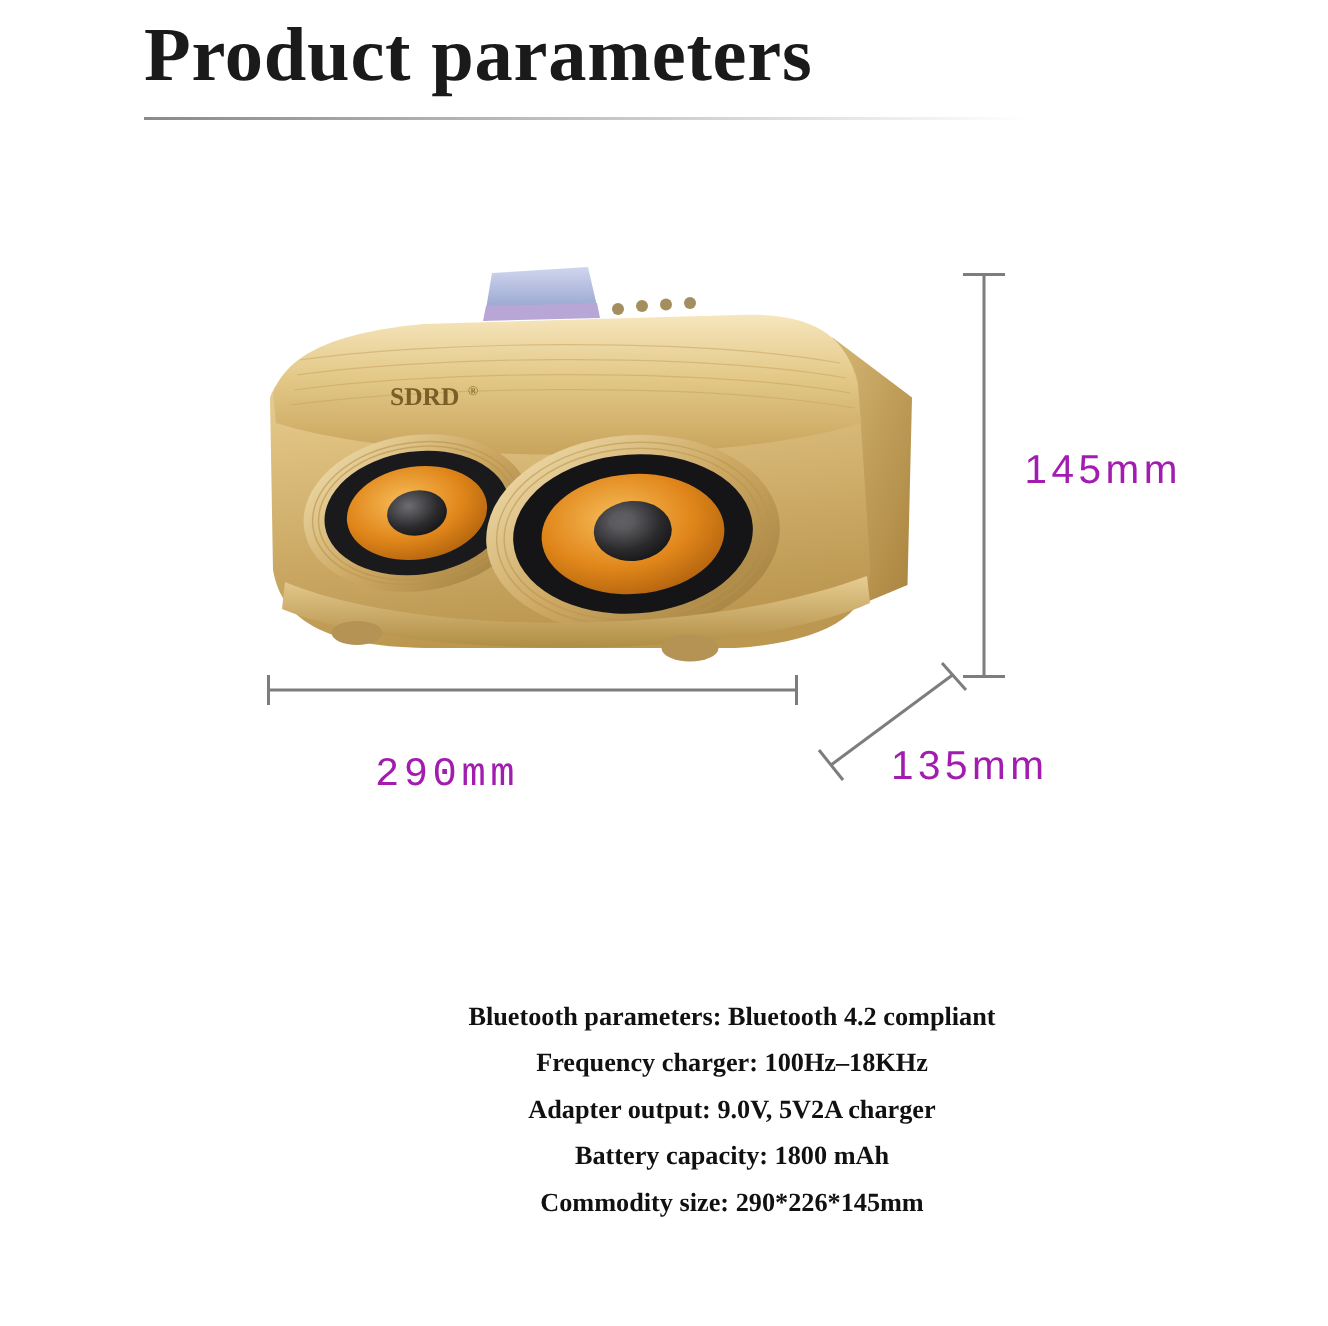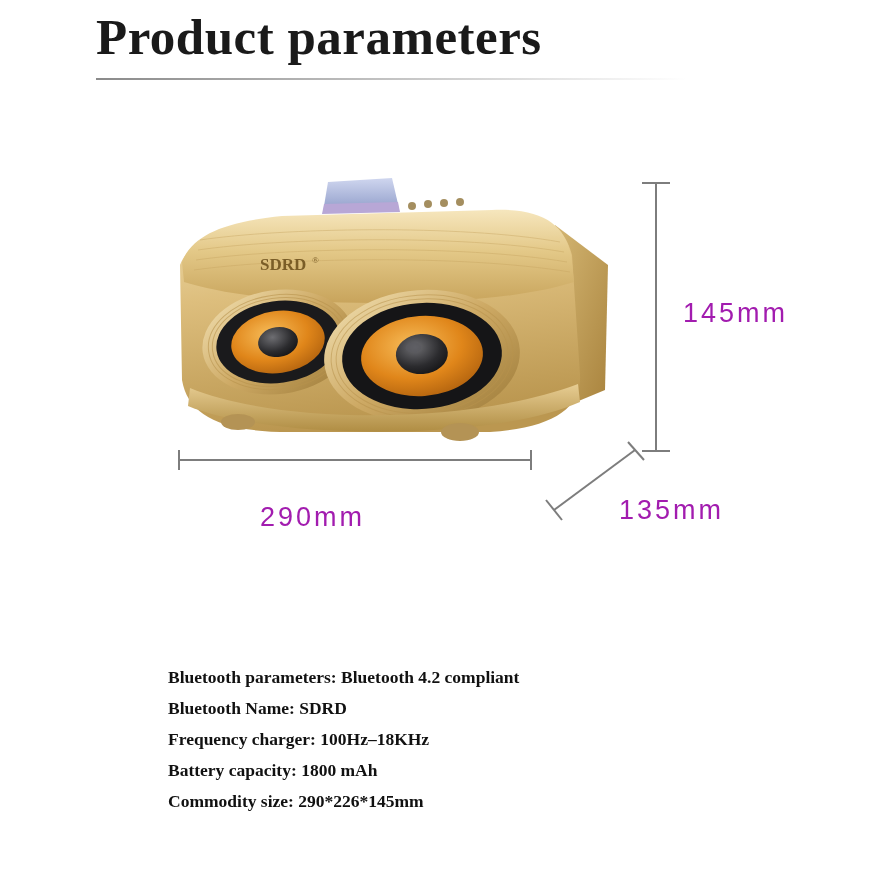--- a/index.html
+++ b/index.html
@@ -70,20 +70,21 @@
     color: #a21caf;
     white-space: nowrap;
   }
 
   
   .specs {
     position: absolute;
     left: 168px;
     top: 662px;
     width: 640px;
+    text-align: center;
   }
   .spec-line {
     font-family: "Liberation Serif", serif;
     font-size: 17.5px;
     font-weight: bold;
     color: #111111;
     line-height: 31px;
     white-space: nowrap;
   }
 </style>
@@ -199,29 +200,29 @@
   </svg>
 
   <div class="dim-line" style="left:655px; top:62px; width:2px; height:270px;"></div>
   <div class="dim-line" style="left:642px; top:62px; width:28px; height:2px;"></div>
   <div class="dim-line" style="left:642px; top:330px; width:28px; height:2px;"></div>
   <div class="dim-text" style="left:683px; top:178px;">145mm</div>
 
   <div class="dim-line" style="left:178px; top:339px; width:354px; height:2px;"></div>
   <div class="dim-line" style="left:178px; top:330px; width:2px; height:20px;"></div>
   <div class="dim-line" style="left:530px; top:330px; width:2px; height:20px;"></div>
-  <div class="dim-text" style="left:260px; top:382px;">290mm</div>
+  <div class="dim-text" style="left:250px; top:382px;font-family:Liberation Mono, monospace;">290mm</div>
 
   <svg style="position:absolute; left:540px; top:320px; width:130px; height:110px;">
     <line x1="95" y1="10" x2="14" y2="70" stroke="#7d7d7d" stroke-width="2"></line>
     <line x1="88" y1="2" x2="104" y2="20" stroke="#7d7d7d" stroke-width="2"></line>
     <line x1="6" y1="60" x2="22" y2="80" stroke="#7d7d7d" stroke-width="2"></line>
   </svg>
-  <div class="dim-text" style="left:619px; top:375px;">135mm</div>
+  <div class="dim-text" style="left:594px; top:375px;">135mm</div>
 </div>
 
 <div class="specs">
   <div class="spec-line">Bluetooth parameters: Bluetooth 4.2 compliant</div>
-  <div class="spec-line">Bluetooth Name: SDRD</div>
   <div class="spec-line">Frequency charger: 100Hz–18KHz</div>
+  <div class="spec-line">Adapter output: 9.0V, 5V2A charger</div>
   <div class="spec-line">Battery capacity: 1800 mAh</div>
   <div class="spec-line">Commodity size: 290*226*145mm</div>
 </div>
 
 </body></html>

